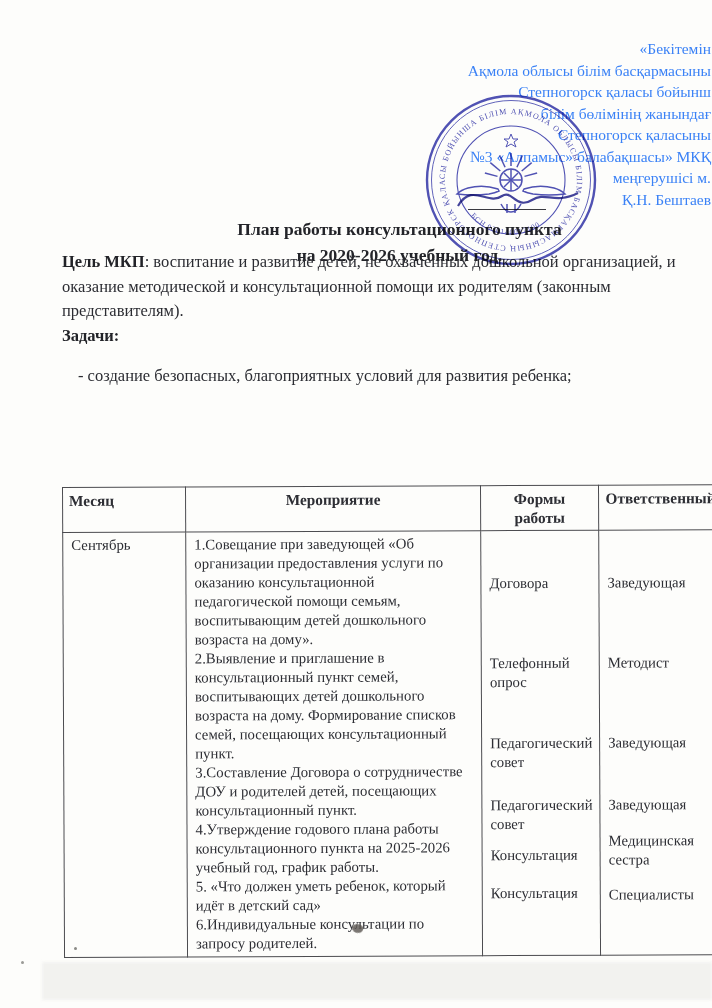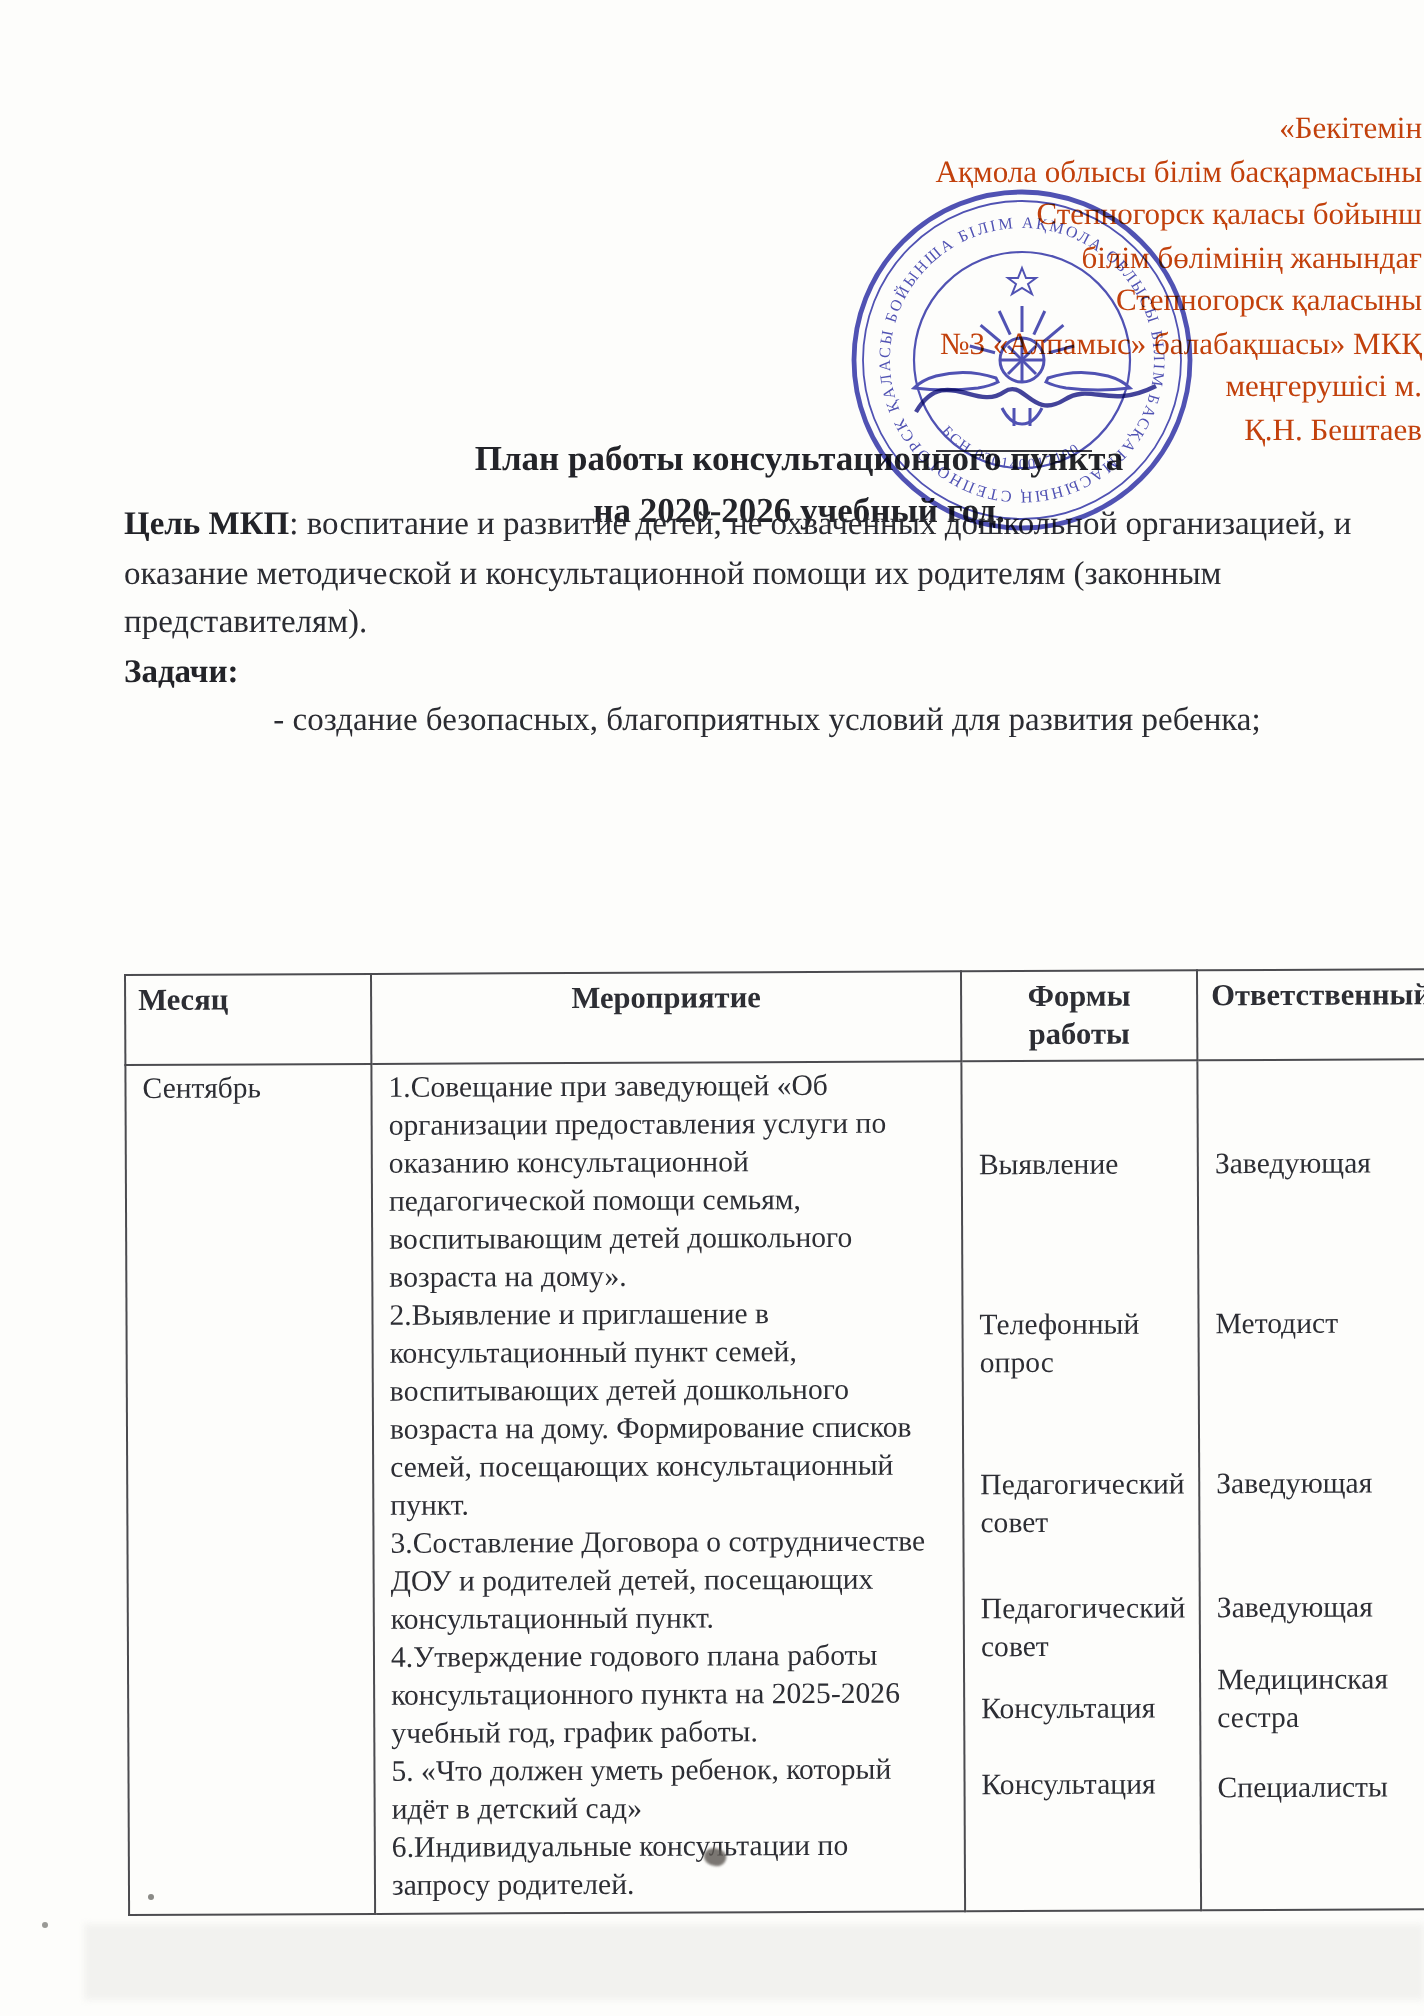--- a/index.html
+++ b/index.html
@@ -6,22 +6,22 @@
   body{
     width:712px;height:1008px;overflow:hidden;
     background:#fdfdfb;
     font-family:"Liberation Serif","DejaVu Serif",serif;
     color:#2b2c32;
   }
   .page{position:relative;width:712px;height:1008px;overflow:hidden;}
 
   
   .approval{
-    position:absolute;top:54px;right:1px;z-index:3;
-    text-align:right;font-size:15.5px;line-height:21.5px;color:#c2410c;
+    position:absolute;top:38px;right:1px;z-index:3;
+    text-align:right;font-size:15.5px;line-height:21.5px;color:#3b82f6;
     white-space:nowrap;
   }
   .sig-row{display:flex;justify-content:space-between;align-items:flex-end;gap:6px;}
   .sig-line{display:inline-block;width:78px;border-bottom:1.4px solid #3a3a40;height:14px;}
 
   
   .stamp{
     position:absolute;left:423px;top:92px;width:176px;height:176px;z-index:4;
     mix-blend-mode:multiply;opacity:.9;filter:blur(.3px);
   }
@@ -35,21 +35,21 @@
     position:absolute;left:87px;top:217px;width:625px;z-index:1;
     text-align:center;font-weight:bold;font-size:17.5px;line-height:25.5px;color:#232429;
   }
 
   
   .intro{
     position:absolute;left:62px;top:250px;width:643px;z-index:1;
     font-size:16.5px;line-height:24.5px;color:#2b2c32;
   }
   .intro .b{font-weight:bold;color:#222328;}
-  .tasks div{margin:0;text-align:center;}
+  .tasks div{margin:16px;}
 
   
   table.plan{
     position:absolute;left:62px;top:487px;width:660px;z-index:1;
     border-collapse:collapse;table-layout:fixed;
     font-size:14.8px;line-height:19px;color:#2d2e34;
     transform:rotate(-0.25deg);transform-origin:left top;
   }
   table.plan col.c1{width:123px;}
   table.plan col.c2{width:295px;}
@@ -174,21 +174,21 @@
         <td class="month">Сентябрь</td>
         <td class="acts">
           <div>1.Совещание при заведующей «Об организации предоставления услуги по оказанию консультационной педагогической помощи семьям, воспитывающим детей дошкольного возраста на дому».</div>
           <div>2.Выявление и приглашение в консультационный пункт семей, воспитывающих детей дошкольного возраста на дому. Формирование списков семей, посещающих консультационный пункт.</div>
           <div>3.Составление Договора о сотрудничестве ДОУ и родителей детей, посещающих консультационный пункт.</div>
           <div>4.Утверждение годового плана работы консультационного пункта на 2025-2026 учебный год, график работы.</div>
           <div>5. «Что должен уметь ребенок, который идёт в детский сад»</div>
           <div>6.Индивидуальные консультации по запросу родителей.</div>
         </td>
         <td class="forms">
-          <div class="fitem" style="margin-top:40px;">Выявление</div>
+          <div class="fitem" style="margin-top:40px;">Договора</div>
           <div class="fitem" style="margin-top:61px;">Телефонный опрос</div>
           <div class="fitem" style="margin-top:42px;">Педагогический совет</div>
           <div class="fitem" style="margin-top:24px;">Педагогический совет</div>
           <div class="fitem" style="margin-top:12px;">Консультация</div>
           <div class="fitem" style="margin-top:19px;">Консультация</div>
         </td>
         <td class="resp">
           <div class="ritem" style="margin-top:40px;">Заведующая</div>
           <div class="ritem" style="margin-top:61px;">Методист</div>
           <div class="ritem" style="margin-top:61px;">Заведующая</div>

